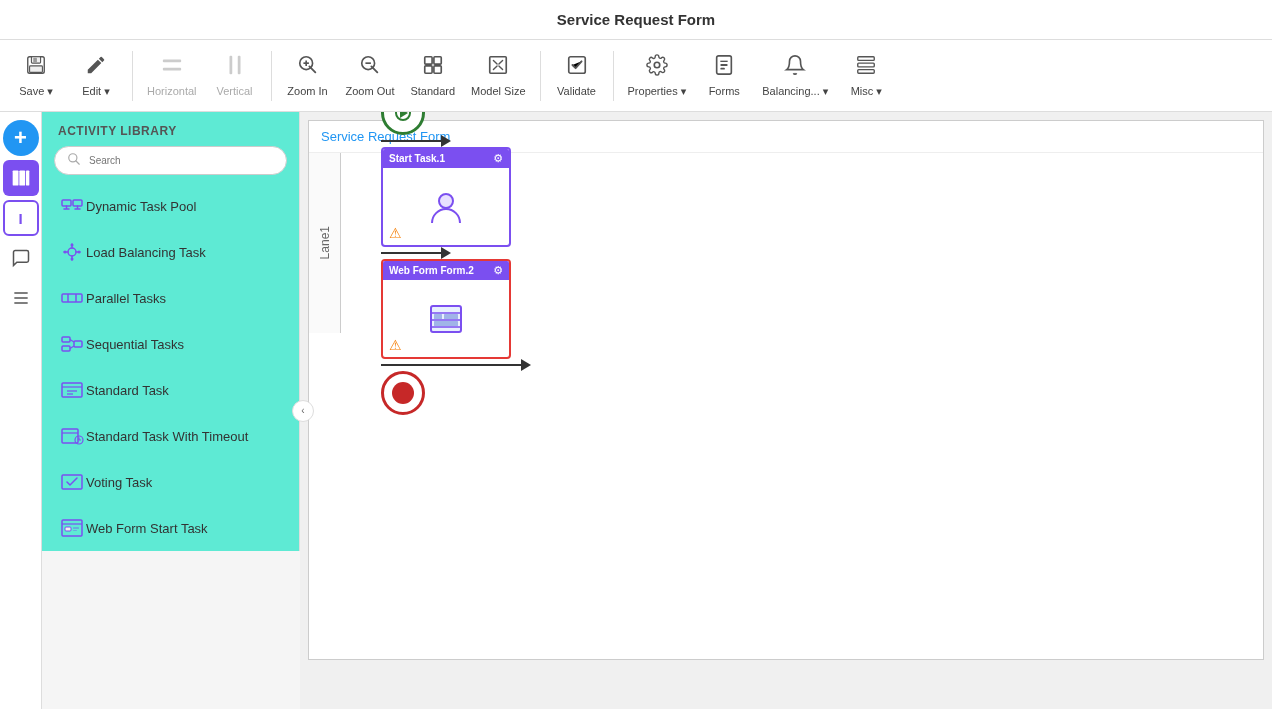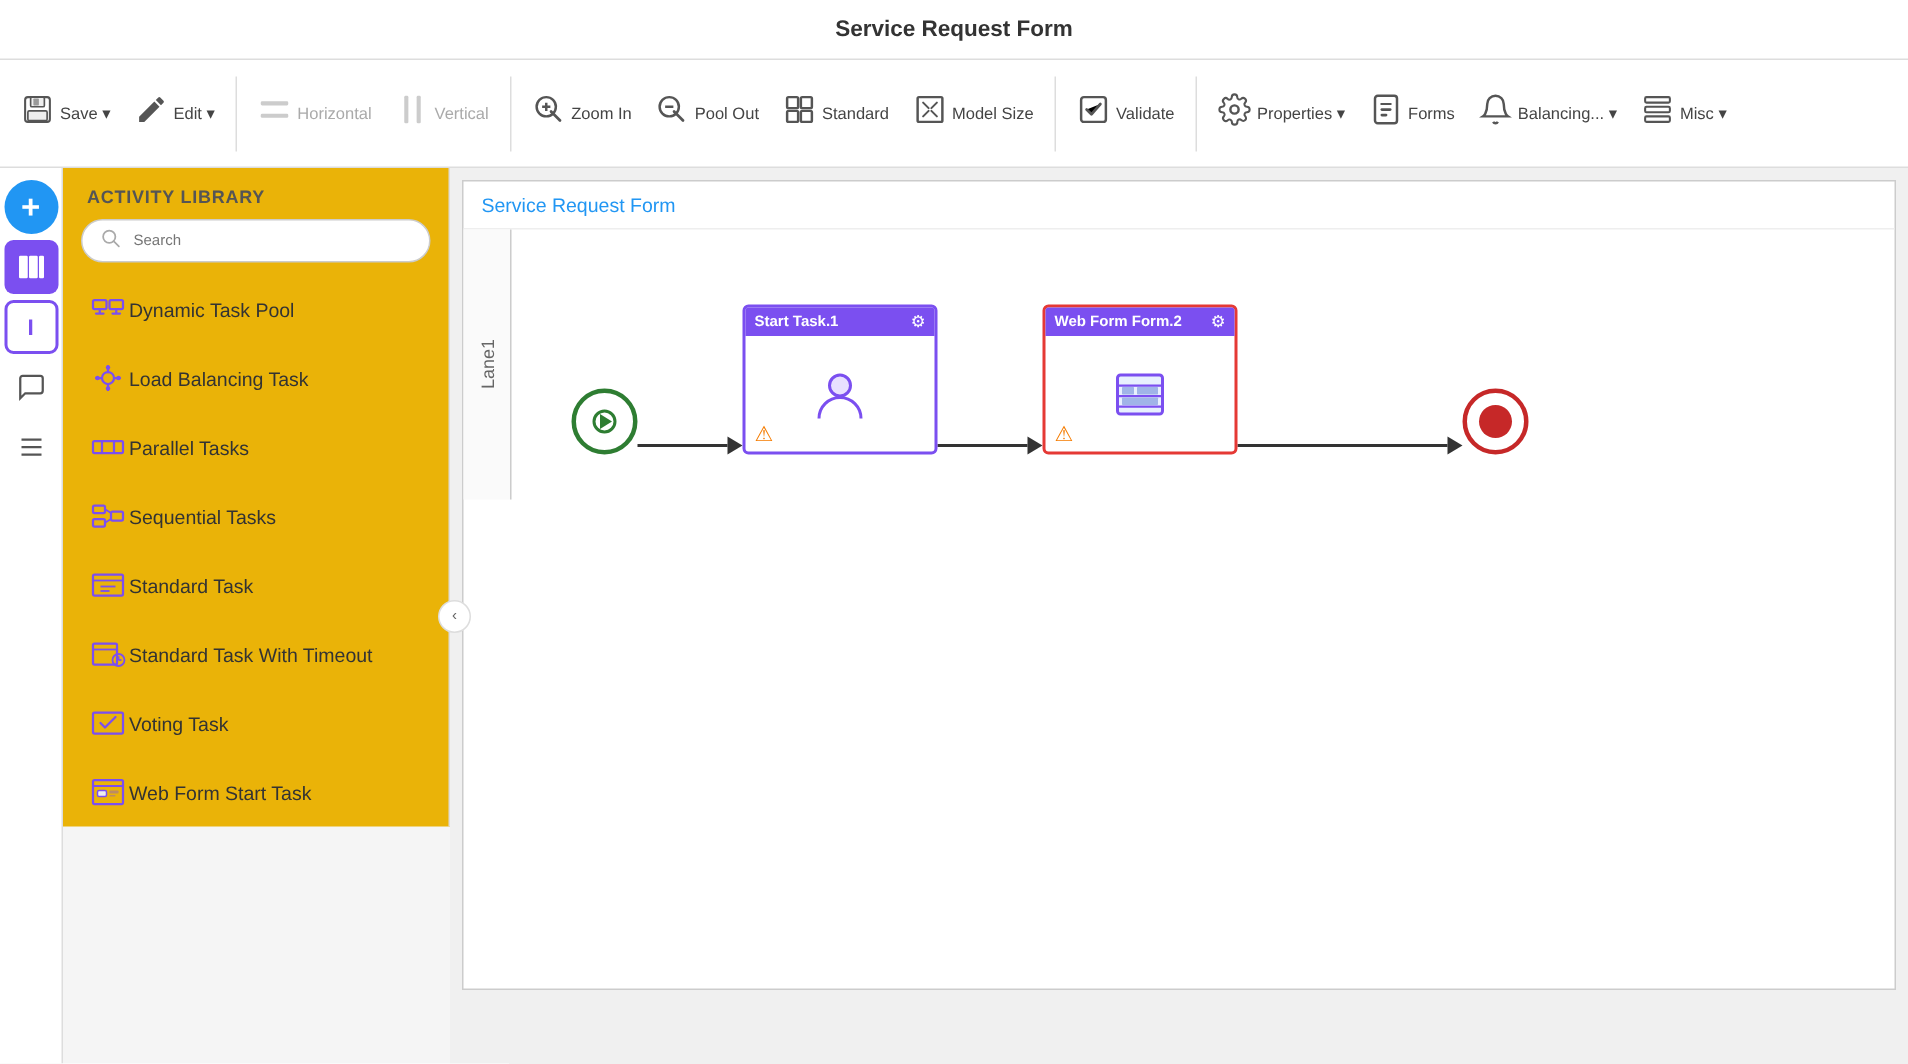--- a/index.html
+++ b/index.html
@@ -26,21 +26,21 @@
       display: flex;
       align-items: center;
       background: #fff;
       border-bottom: 1px solid #ddd;
       height: 72px;
       padding: 0 8px;
       gap: 4px;
     }
     .toolbar-btn {
       display: flex;
-      flex-direction: row;
+      flex-direction: column;
       align-items: center;
       justify-content: center;
       min-width: 56px;
       height: 60px;
       padding: 4px 6px;
       cursor: pointer;
       border-radius: 4px;
       color: #444;
       font-size: 11px;
       gap: 4px;
@@ -95,21 +95,21 @@
       background: #2196F3;
       color: #fff;
       border-radius: 50%;
       font-size: 20px;
       font-weight: bold;
     }
 
     
     .activity-panel {
       width: 258px;
-      background: #eab308;
+      background: #5eead4;
       border-right: 1px solid #ddd;
       display: flex;
       flex-direction: column;
       overflow: hidden;
     }
     .activity-panel-header {
       padding: 12px 16px 8px;
       font-size: 12px;
       font-weight: 700;
       color: #555;
@@ -396,21 +396,21 @@
   </button>
 
   <button class="toolbar-btn">
     <span class="tb-icon">
       <svg width="22" height="22" viewBox="0 0 24 24">
           <circle cx="10" cy="10" r="7" fill="none" stroke="#555" stroke-width="1.8"></circle>
           <line x1="13.5" y1="13.5" x2="20" y2="20" stroke="#555" stroke-width="2" stroke-linecap="round"></line>
           <line x1="7" y1="10" x2="13" y2="10" stroke="#555" stroke-width="1.8"></line>
         </svg>
     </span>
-    <span>Pool Out</span>
+    <span>Zoom Out</span>
   </button>
 
   <button class="toolbar-btn">
     <span class="tb-icon">
       <svg width="22" height="22" viewBox="0 0 24 24">
           <rect x="3" y="3" width="8" height="8" rx="1" fill="none" stroke="#555" stroke-width="1.8"></rect>
           <rect x="13" y="3" width="8" height="8" rx="1" fill="none" stroke="#555" stroke-width="1.8"></rect>
           <rect x="3" y="13" width="8" height="8" rx="1" fill="none" stroke="#555" stroke-width="1.8"></rect>
           <rect x="13" y="13" width="8" height="8" rx="1" fill="none" stroke="#555" stroke-width="1.8"></rect>
         </svg>
@@ -633,21 +633,21 @@
     <div class="canvas-inner">
       <div class="canvas-breadcrumb">Service Request Form</div>
       <div class="canvas-flow">
 
         <div class="lane" style="height:180px;">
           <div class="lane-label" style="writing-mode:vertical-rl;width:32px;display:flex;align-items:center;justify-content:center;border-right:1px solid #ccc;background:#fafafa;">
             <span style="font-size:12px;color:#666;transform:rotate(180deg);">Lane1</span>
           </div>
           <div class="lane-content" style="position:relative;flex:1;padding:20px 40px;display:flex;align-items:center;">
 
-            <div style="display:flex;align-items:flex-end;gap:0;position:relative;">
+            <div style="display:flex;align-items:flex-start;gap:0;position:relative;flex-direction:column;">
 
               <div class="start-event">
                 <div class="start-event-inner">
                   <div class="play-icon"></div>
                 </div>
               </div>
 
               <div style="display:flex;align-items:center;">
                 <div style="width:60px;height:2px;background:#333;"></div>
                 <div style="width:0;height:0;border-top:6px solid transparent;border-bottom:6px solid transparent;border-left:10px solid #333;"></div>

